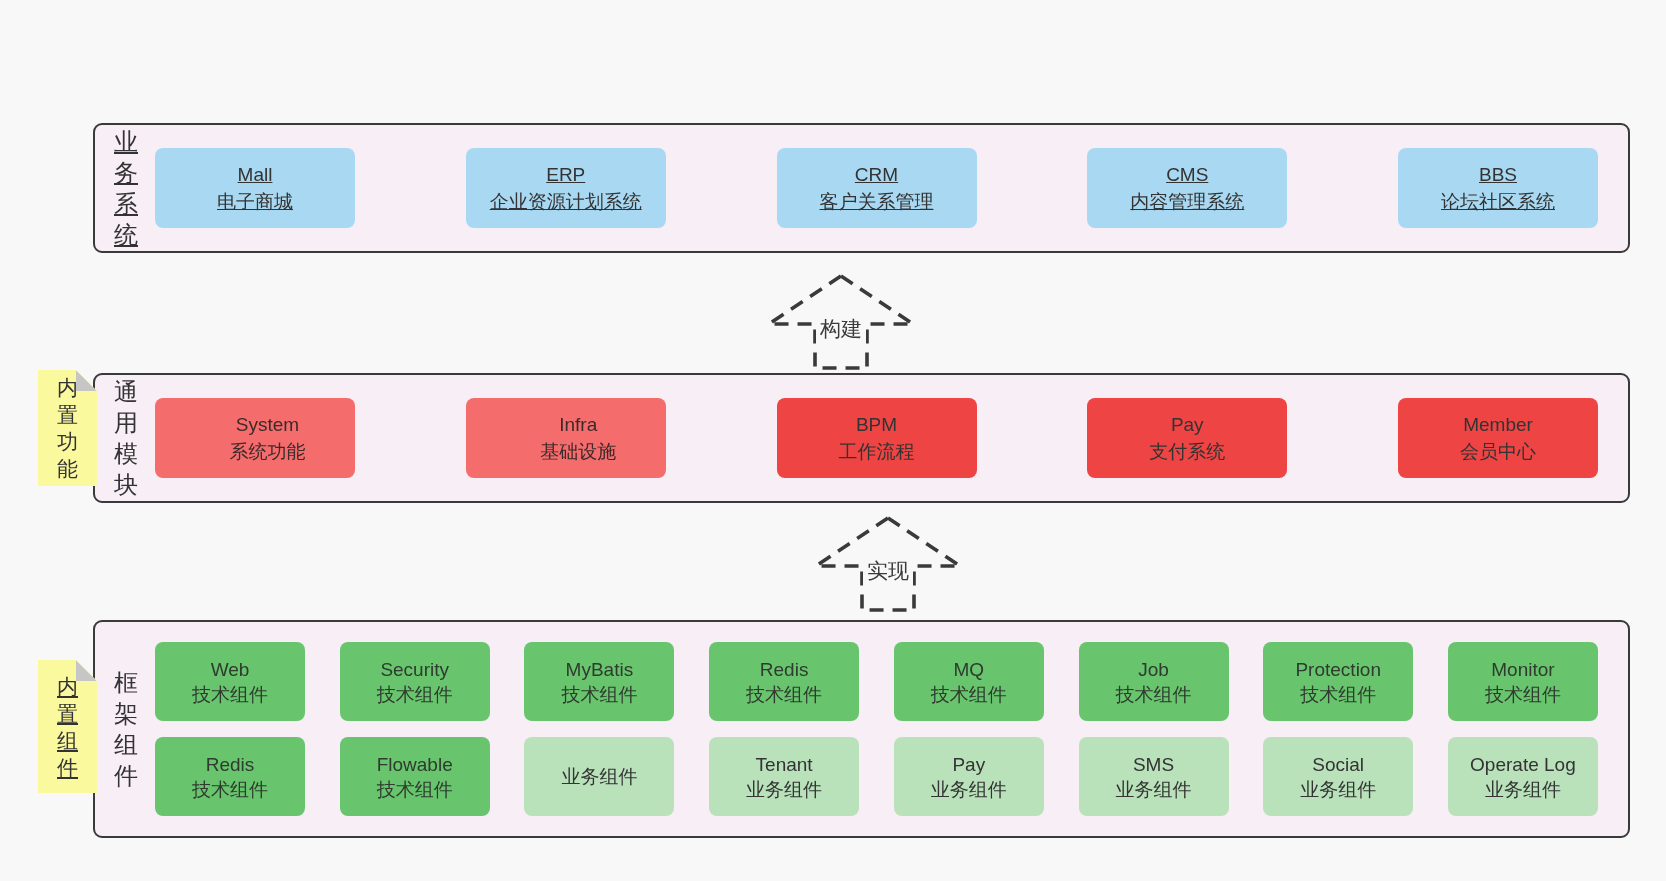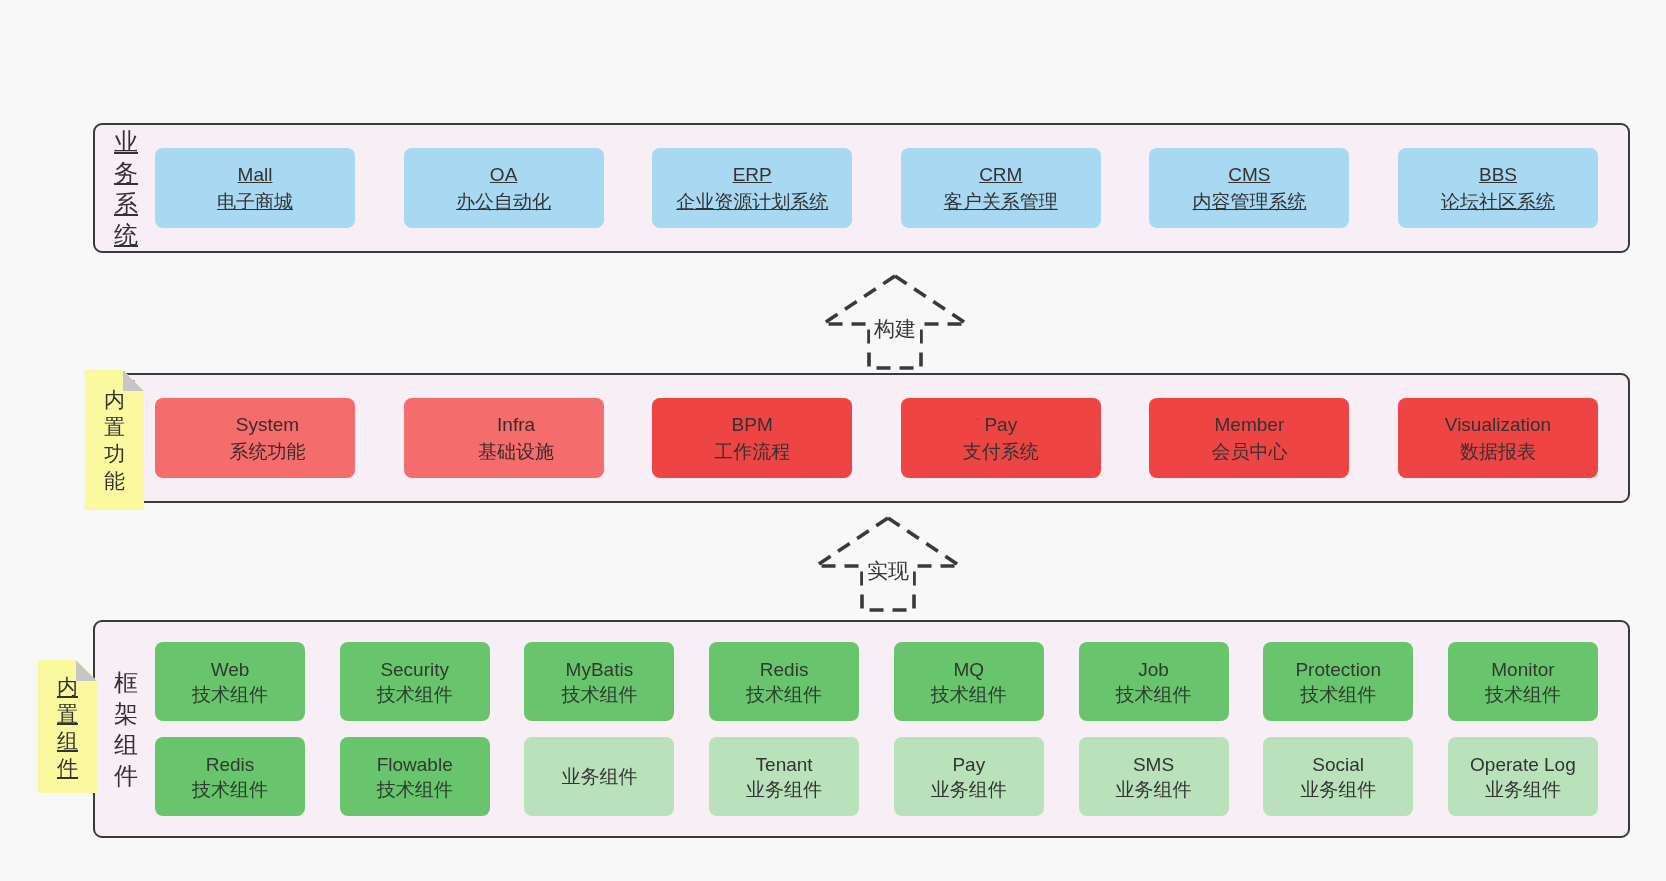--- a/index.html
+++ b/index.html
@@ -40,51 +40,47 @@
 <div class="canvas">
 
   <section class="layer" style="top:123px;height:130px;text-decoration:underline;">
     <div class="layer-label">业务系统</div>
     <div class="boxes">
       <div class="box wide c-blue">
         <div>Mall</div>
         <div>电子商城</div>
       </div>
       <div class="box wide c-blue">
-        <div>OA</div>
-        <div>办公自动化</div>
-      </div>
-      <div class="box wide c-blue">
         <div>ERP</div>
         <div>企业资源计划系统</div>
       </div>
       <div class="box wide c-blue">
         <div>CRM</div>
         <div>客户关系管理</div>
       </div>
       <div class="box wide c-blue">
         <div>CMS</div>
         <div>内容管理系统</div>
       </div>
       <div class="box wide c-blue">
         <div>BBS</div>
         <div>论坛社区系统</div>
       </div>
     </div>
   </section>
 
-  <div class="arrow" style="left:820px;top:272px;">
+  <div class="arrow" style="left:766px;top:272px;">
     <svg width="150" height="100" viewBox="0 0 150 100">
       <polygon points="75,4 147,52 101,52 101,96 49,96 49,52 3,52" fill="#f8f8f8" stroke="#3a3a3a" stroke-width="3.6" stroke-dasharray="14 9" stroke-linejoin="miter"></polygon>
     </svg>
     <span class="arrow-label">构建</span>
   </div>
 
   <section class="layer" style="top:373px;height:130px;">
-    <div class="sticky" style="top:-5px;height:140px;margin-left:47px;">
+    <div class="sticky" style="top:-5px;height:116px;">
       <span class="fold"></span>
       <span class="sticky-label">内置功能</span>
     </div>
     <div class="layer-label">通用模块</div>
     <div class="boxes">
       <div class="box wide c-red">
         <div>System</div>
         <div>系统功能</div>
       </div>
       <div class="box wide c-red">
@@ -95,24 +91,20 @@
         <div>BPM</div>
         <div>工作流程</div>
       </div>
       <div class="box wide c-pink">
         <div>Pay</div>
         <div>支付系统</div>
       </div>
       <div class="box wide c-pink">
         <div>Member</div>
         <div>会员中心</div>
-      </div>
-      <div class="box wide c-pink">
-        <div>Visualization</div>
-        <div>数据报表</div>
       </div>
     </div>
   </section>
 
   <div class="arrow" style="left:813px;top:514px;">
     <svg width="150" height="100" viewBox="0 0 150 100">
       <polygon points="75,4 147,52 101,52 101,96 49,96 49,52 3,52" fill="#f8f8f8" stroke="#3a3a3a" stroke-width="3.6" stroke-dasharray="14 9" stroke-linejoin="miter"></polygon>
     </svg>
     <span class="arrow-label">实现</span>
   </div>

